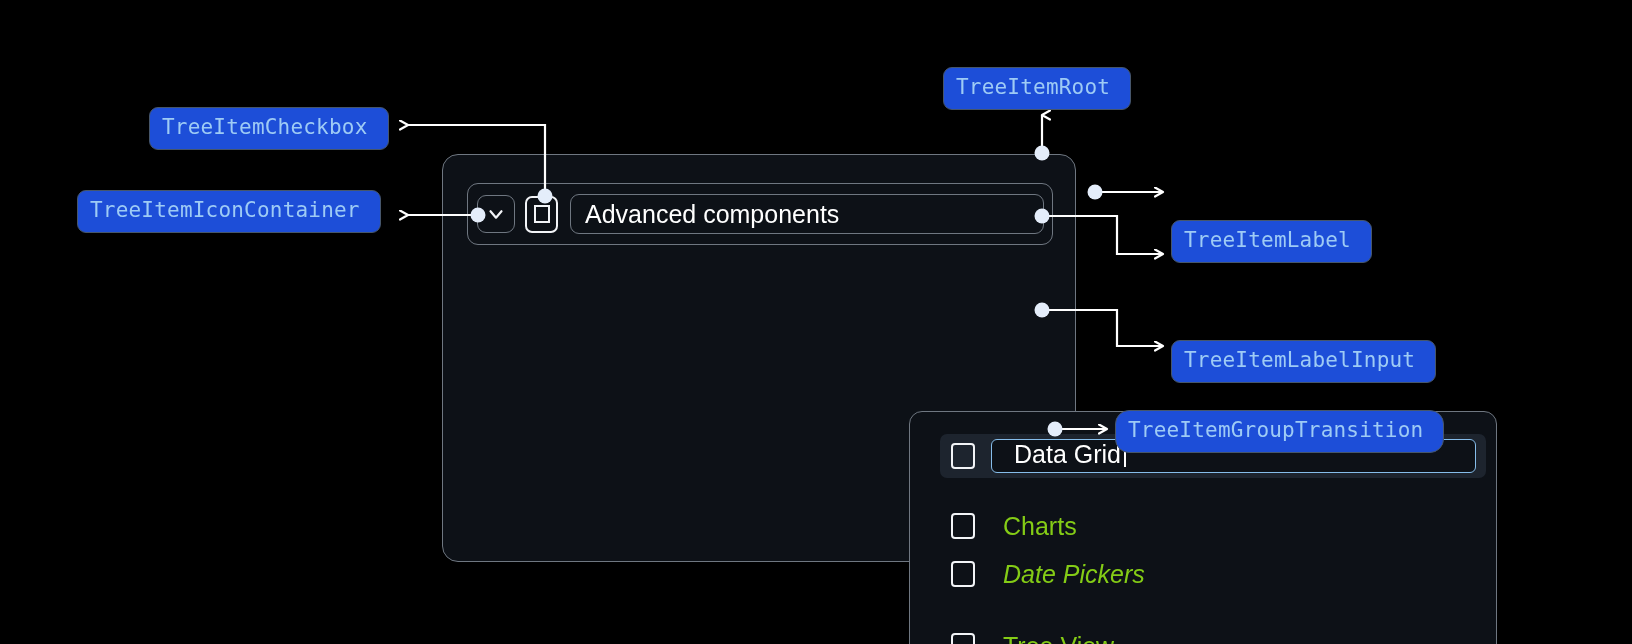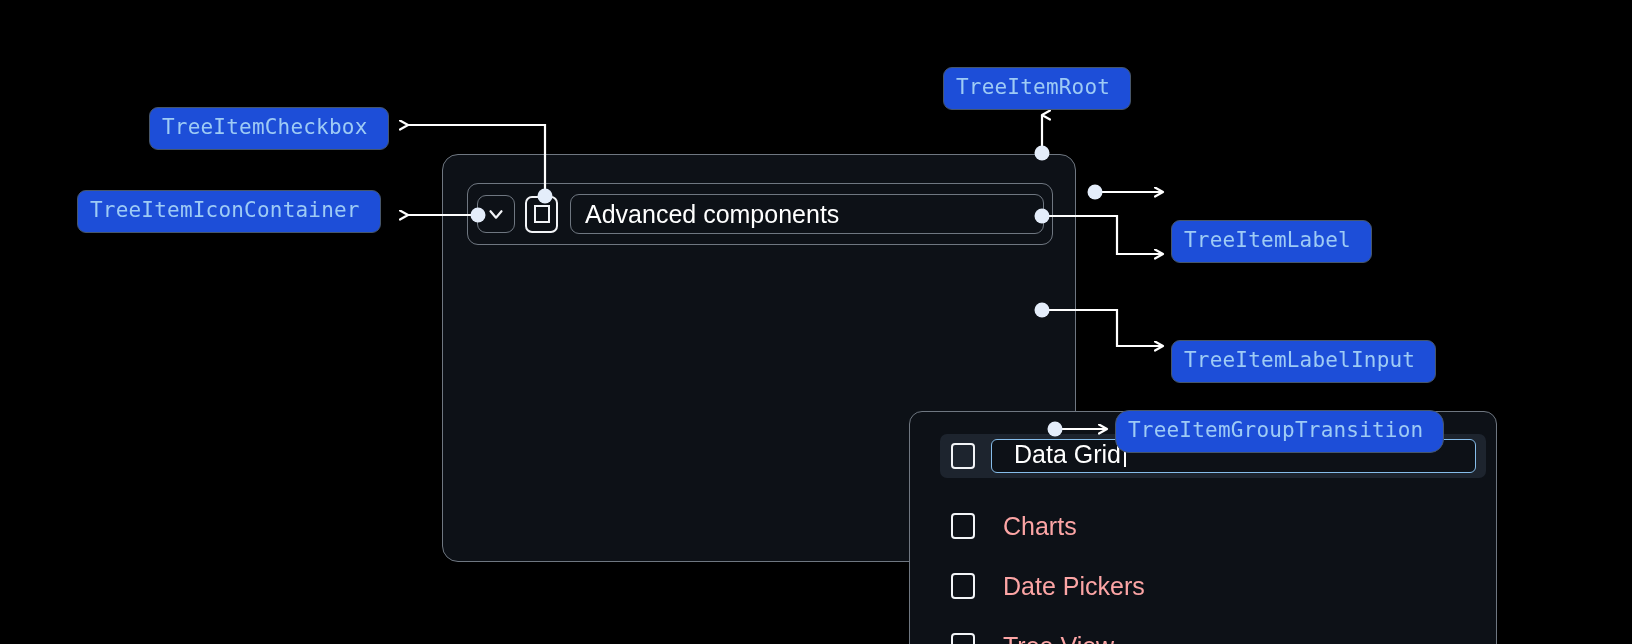--- a/index.html
+++ b/index.html
@@ -113,21 +113,21 @@
   .child-checkbox{
     width:24px;height:26px;
     flex:0 0 24px;
     box-sizing:border-box;
     border:2.5px solid #f2f4f7;
     border-radius:4px;
     margin-left:11px;
   }
   .child-label{
     margin-left:28px;
-    color:#fca5a5;
+    color:#84cc16;
     font-size:25px;
     white-space:nowrap;
   }
   .label-input{
     margin-left:16px;
     width:485px;height:34px;
     box-sizing:border-box;
     background:#0d1117;
     border:1.8px solid #86bdea;
     border-radius:6px;
@@ -178,21 +178,21 @@
           <span>Data Grid</span>
           <span class="caret"></span>
         </span>
       </div>
 
       <div class="tree-item" style="top:92px;">
         <span class="child-checkbox"></span>
         <span class="child-label">Charts</span>
       </div>
 
-      <div class="tree-item" style="top:152px;">
+      <div class="tree-item" style="top:140px;font-style:italic;">
         <span class="child-checkbox"></span>
         <span class="child-label">Date Pickers</span>
       </div>
 
       <div class="tree-item" style="top:212px;">
         <span class="child-checkbox"></span>
         <span class="child-label">Tree View</span>
       </div>
 
     </div>

